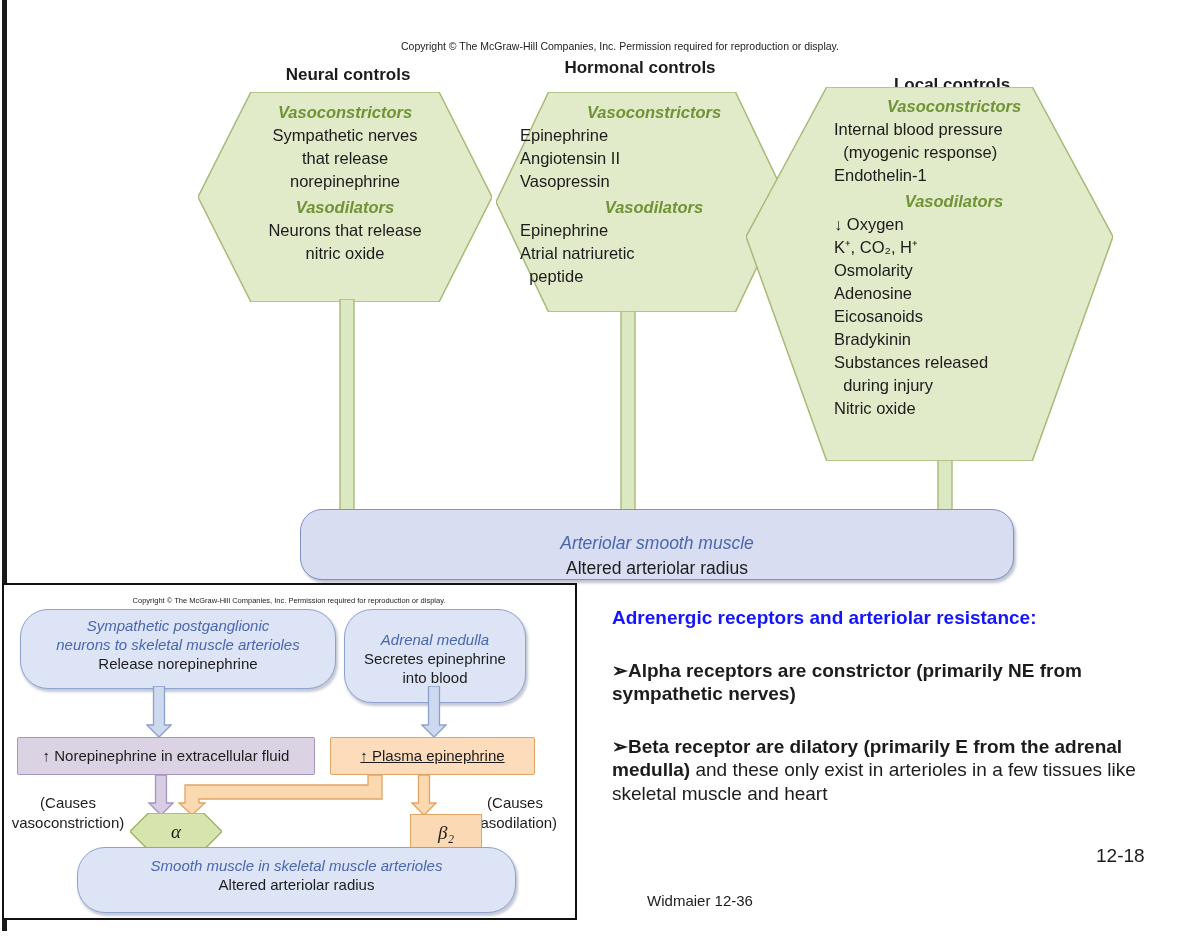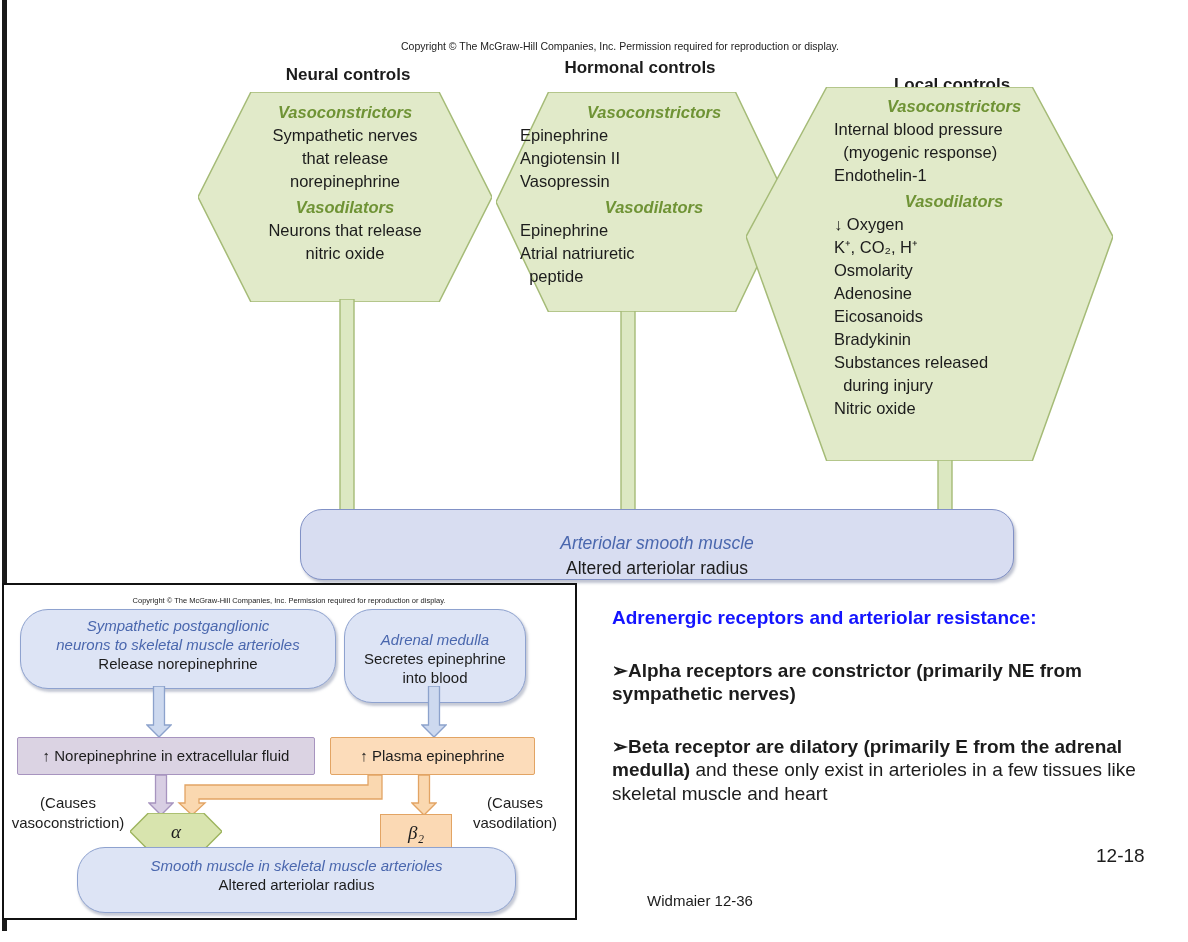--- a/index.html
+++ b/index.html
@@ -37,21 +37,21 @@
   
   .inset{position:absolute;border:2px solid #111;background:#fff;}
   .inset .copyright{font-size:7.5px;}
   .inset-round{position:absolute;background:#dde4f5;border:1.5px solid #8ea2cf;border-radius:28px;
                box-shadow:1.5px 2.5px 2.5px rgba(110,120,150,.4);text-align:center;
                font-size:15px;line-height:19px;}
   .inset-round .box-title{white-space:pre-line;}
   .inset-round .box-sub{white-space:pre-line;}
   .mid-box{position:absolute;text-align:center;font-size:15px;line-height:36px;border-radius:2px;}
   .ne-box{background:#dbd3e3;border:1.5px solid #a794bf;}
-  .ep-box{background:#fcdcba;border:1.5px solid #e2a464;}
+  .ep-box{background:#fcdcba;border:1.5px solid #e2a464;text-decoration:underline;}
   .alpha-hex{position:absolute;}
   .alpha-hex svg{position:absolute;inset:0;width:100%;height:100%;}
   .alpha-hex polygon{fill:#d8e4ae;stroke:#9db45e;stroke-width:1.4;vector-effect:non-scaling-stroke;}
   .receptor-label{position:absolute;inset:0;text-align:center;
                   font-family:"Liberation Serif",serif;font-style:italic;font-size:19px;}
   .beta-box{position:absolute;background:#fbd9b4;border:1.5px solid #e2a464;text-align:center;}
   .causes-note{position:absolute;font-size:15px;line-height:20px;text-align:center;white-space:pre-line;}
 
   
   .notes{position:absolute;font-size:19px;line-height:23.5px;}
@@ -185,21 +185,21 @@
     <div class="causes-note" style="left:455px;top:208px;width:112px;">(Causes
 vasodilation)</div>
 
     <div class="alpha-hex" style="left:126px;top:228px;width:92px;height:37px;">
       <svg viewBox="0 0 100 100" preserveAspectRatio="none">
         <polygon points="0,50 20,0 80,0 100,50 80,100 20,100"></polygon>
       </svg>
       <div class="receptor-label" style="line-height:37px;">α</div>
     </div>
 
-    <div class="beta-box" style="left:376px;top:229px;width:70px;height:35px;">
+    <div class="beta-box" style="left:406px;top:229px;width:70px;height:35px;">
       <div class="receptor-label" style="line-height:35px;">β₂</div>
     </div>
 
     <div class="inset-round" style="left:73px;top:262px;width:437px;height:56px;padding-top:8px;">
       <div class="box-title">Smooth muscle in skeletal muscle arterioles</div>
       <div class="box-sub">Altered arteriolar radius</div>
     </div>
   </div>
 
   <div class="notes" style="left:612px;top:606px;width:566px;">

